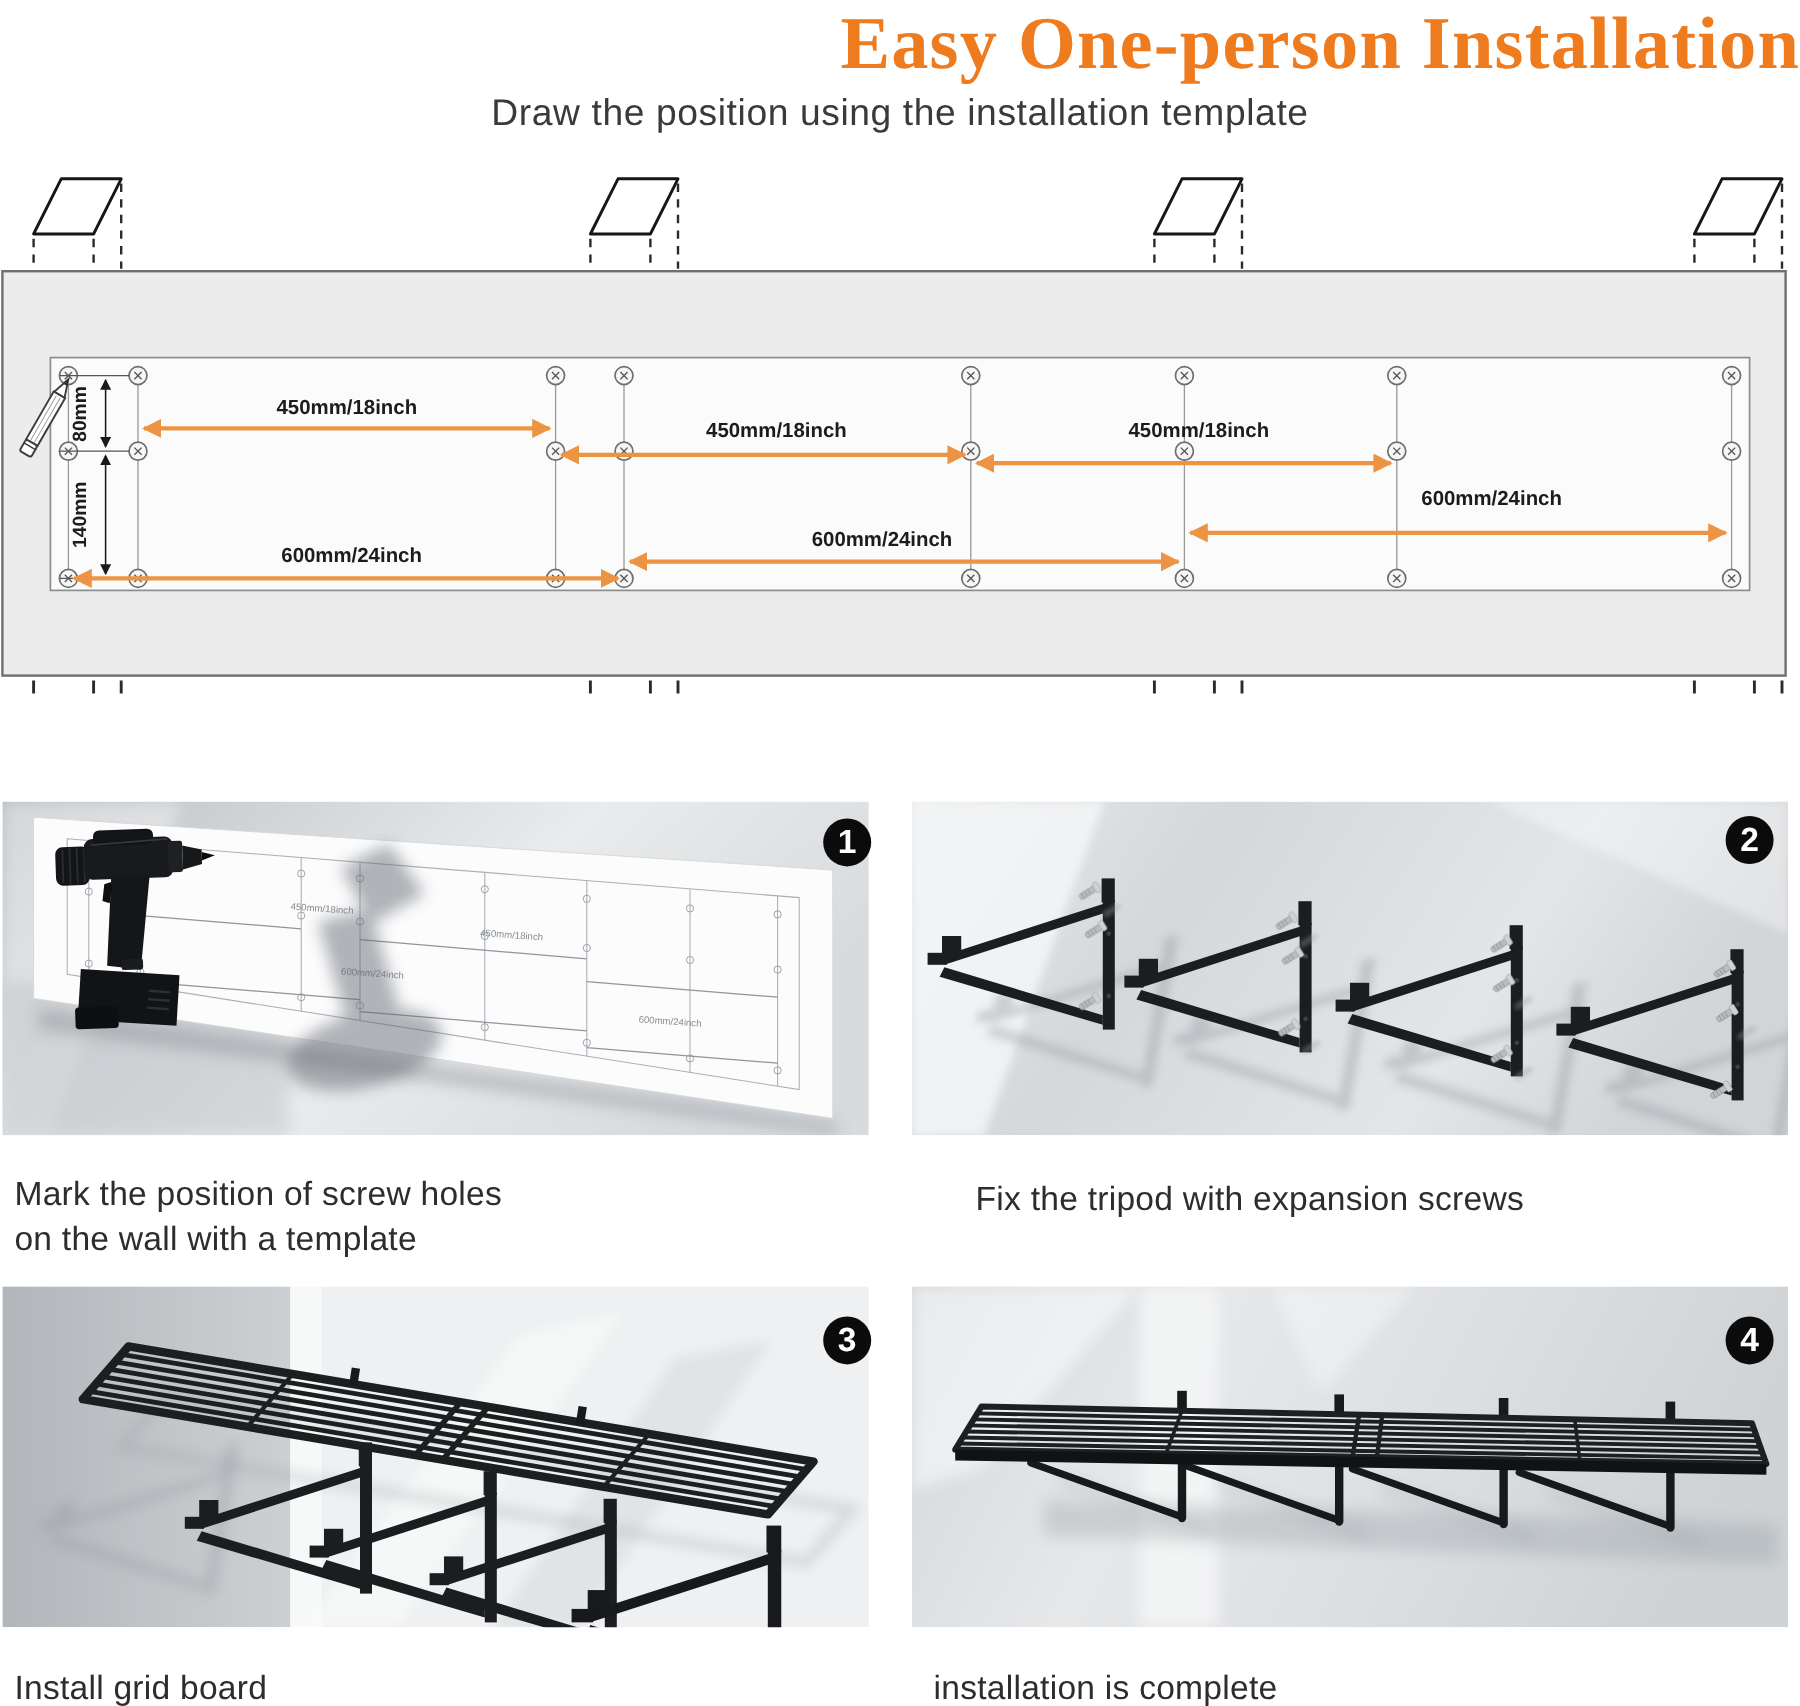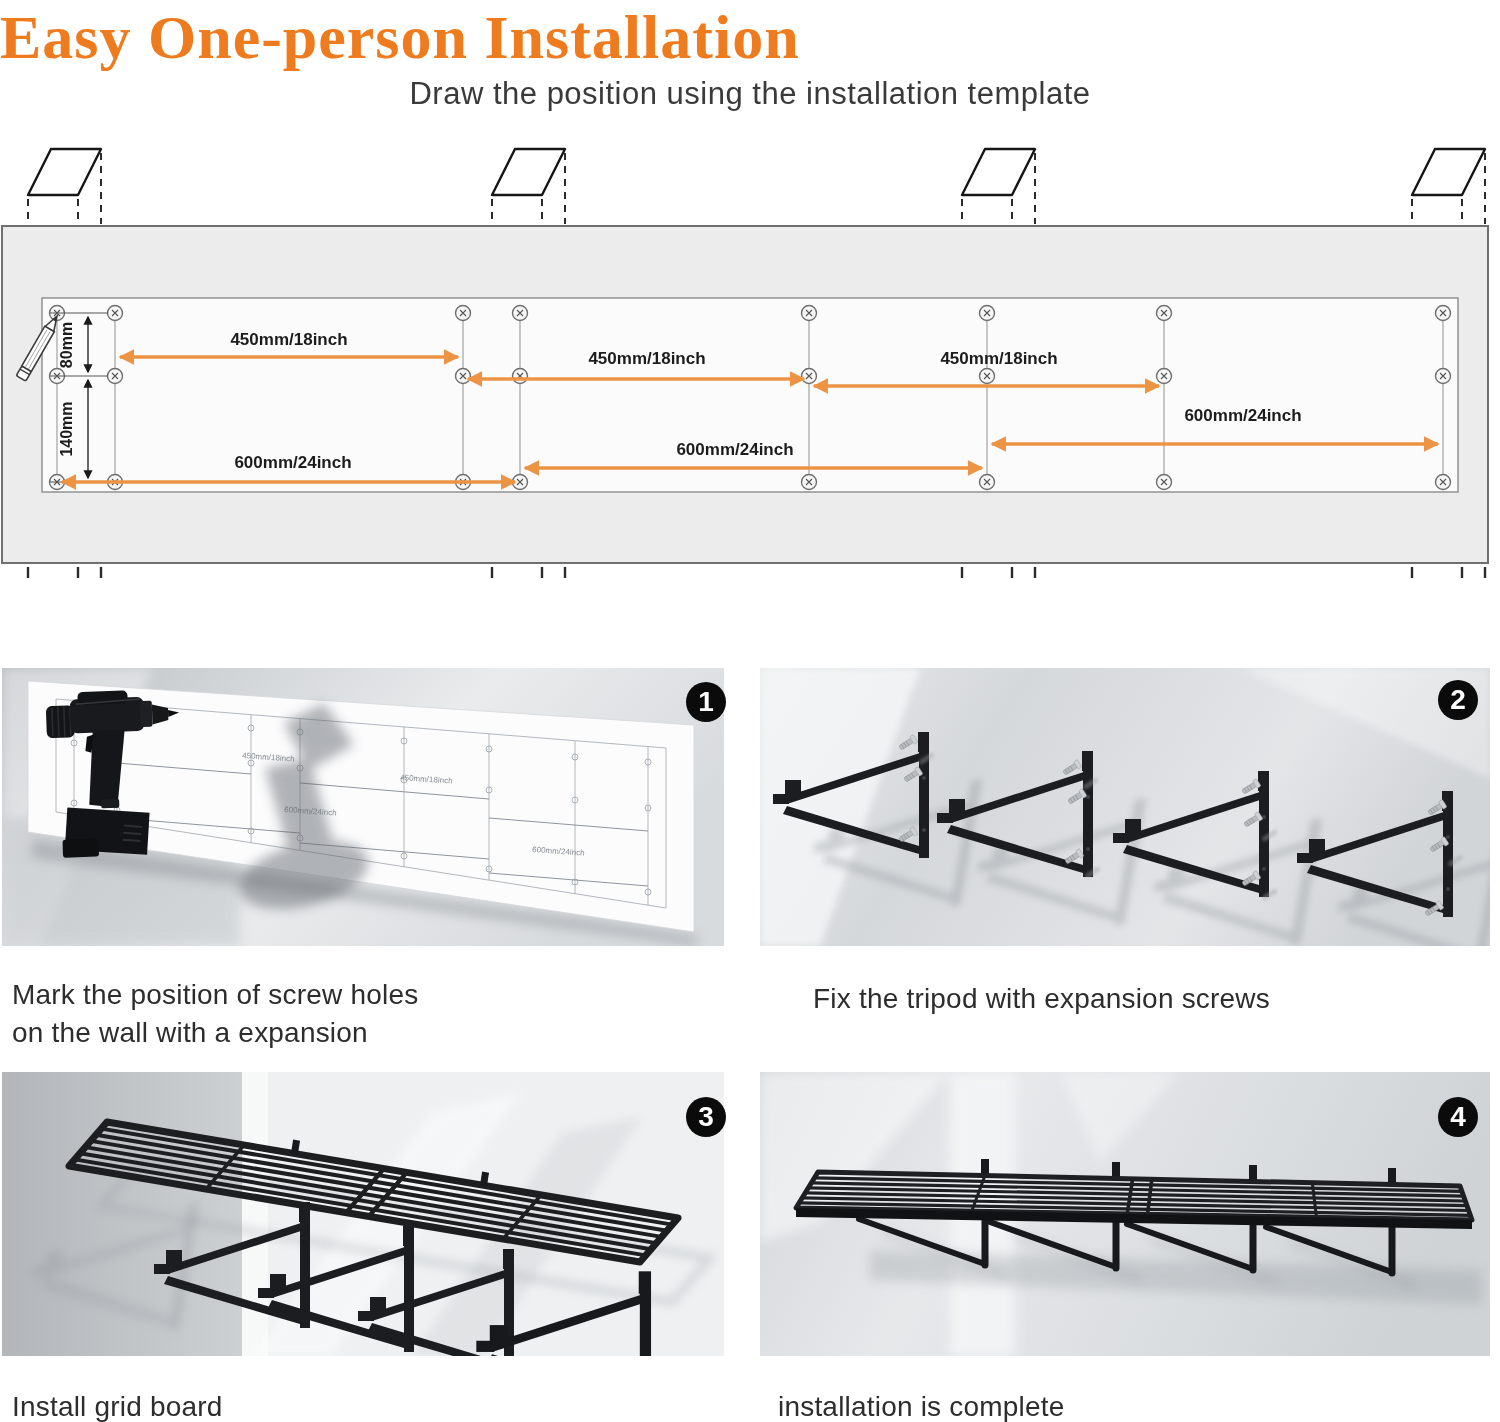--- a/index.html
+++ b/index.html
@@ -1,21 +1,21 @@
 <!DOCTYPE html>
 <html><head>
 <meta charset="utf-8">
 <style>
   html,body{margin:0;padding:0;background:#ffffff;}
   #page{position:relative;width:1500px;height:1422px;background:#fff;overflow:hidden;
         font-family:"Liberation Sans",sans-serif;}
   .abs{position:absolute;}
 
   
-  #title{left:0;top:2px;width:1500px;text-align:left;
+  #title{left:0;top:2px;width:1500px;text-align:right;
          font-family:"Liberation Serif",serif;font-weight:700;
          font-size:62px;color:#EF7B1F;letter-spacing:1px;}
   #subtitle{left:0;top:76px;width:1500px;text-align:center;
             font-size:31px;color:#3a3a3a;letter-spacing:.5px;}
 
   
   #diagram{left:0;top:130px;}
   .band{fill:#ECECEC;stroke:#6f6f6f;stroke-width:2;}
   .sheetrect{fill:#FBFBFB;stroke:#8c8c8c;stroke-width:1.4;}
   .colline{stroke:#9a9a9a;stroke-width:1.1;}
@@ -455,18 +455,18 @@
       <line x1="552.3" y1="110.8" x2="556.5" y2="145.2" stroke-width="3"></line>
       <polygon points="36,136 712,148 712,157 36,145" fill="#101214" stroke="none"></polygon>
     </g>
   </svg>
 
   <div class="badge" style="left:686px;top:682px;">1</div>
   <div class="badge" style="left:1438px;top:680px;">2</div>
   <div class="badge" style="left:686px;top:1097px;">3</div>
   <div class="badge" style="left:1438px;top:1097px;">4</div>
 
-  <div class="caption" style="left:12px;top:976px;width:440px;">Mark the position of screw holes on the wall with a expansion</div>
+  <div class="caption" style="left:12px;top:976px;width:440px;">Mark the position of screw holes on the wall with a template</div>
   <div class="caption" style="left:778px;top:980px;width:640px;margin-left:35px;">Fix the tripod with expansion screws</div>
   <div class="caption" style="left:12px;top:1388px;width:640px;">Install grid board</div>
   <div class="caption" style="left:778px;top:1388px;width:640px;">installation is complete</div>
 
 </div>
 
 </body></html>

